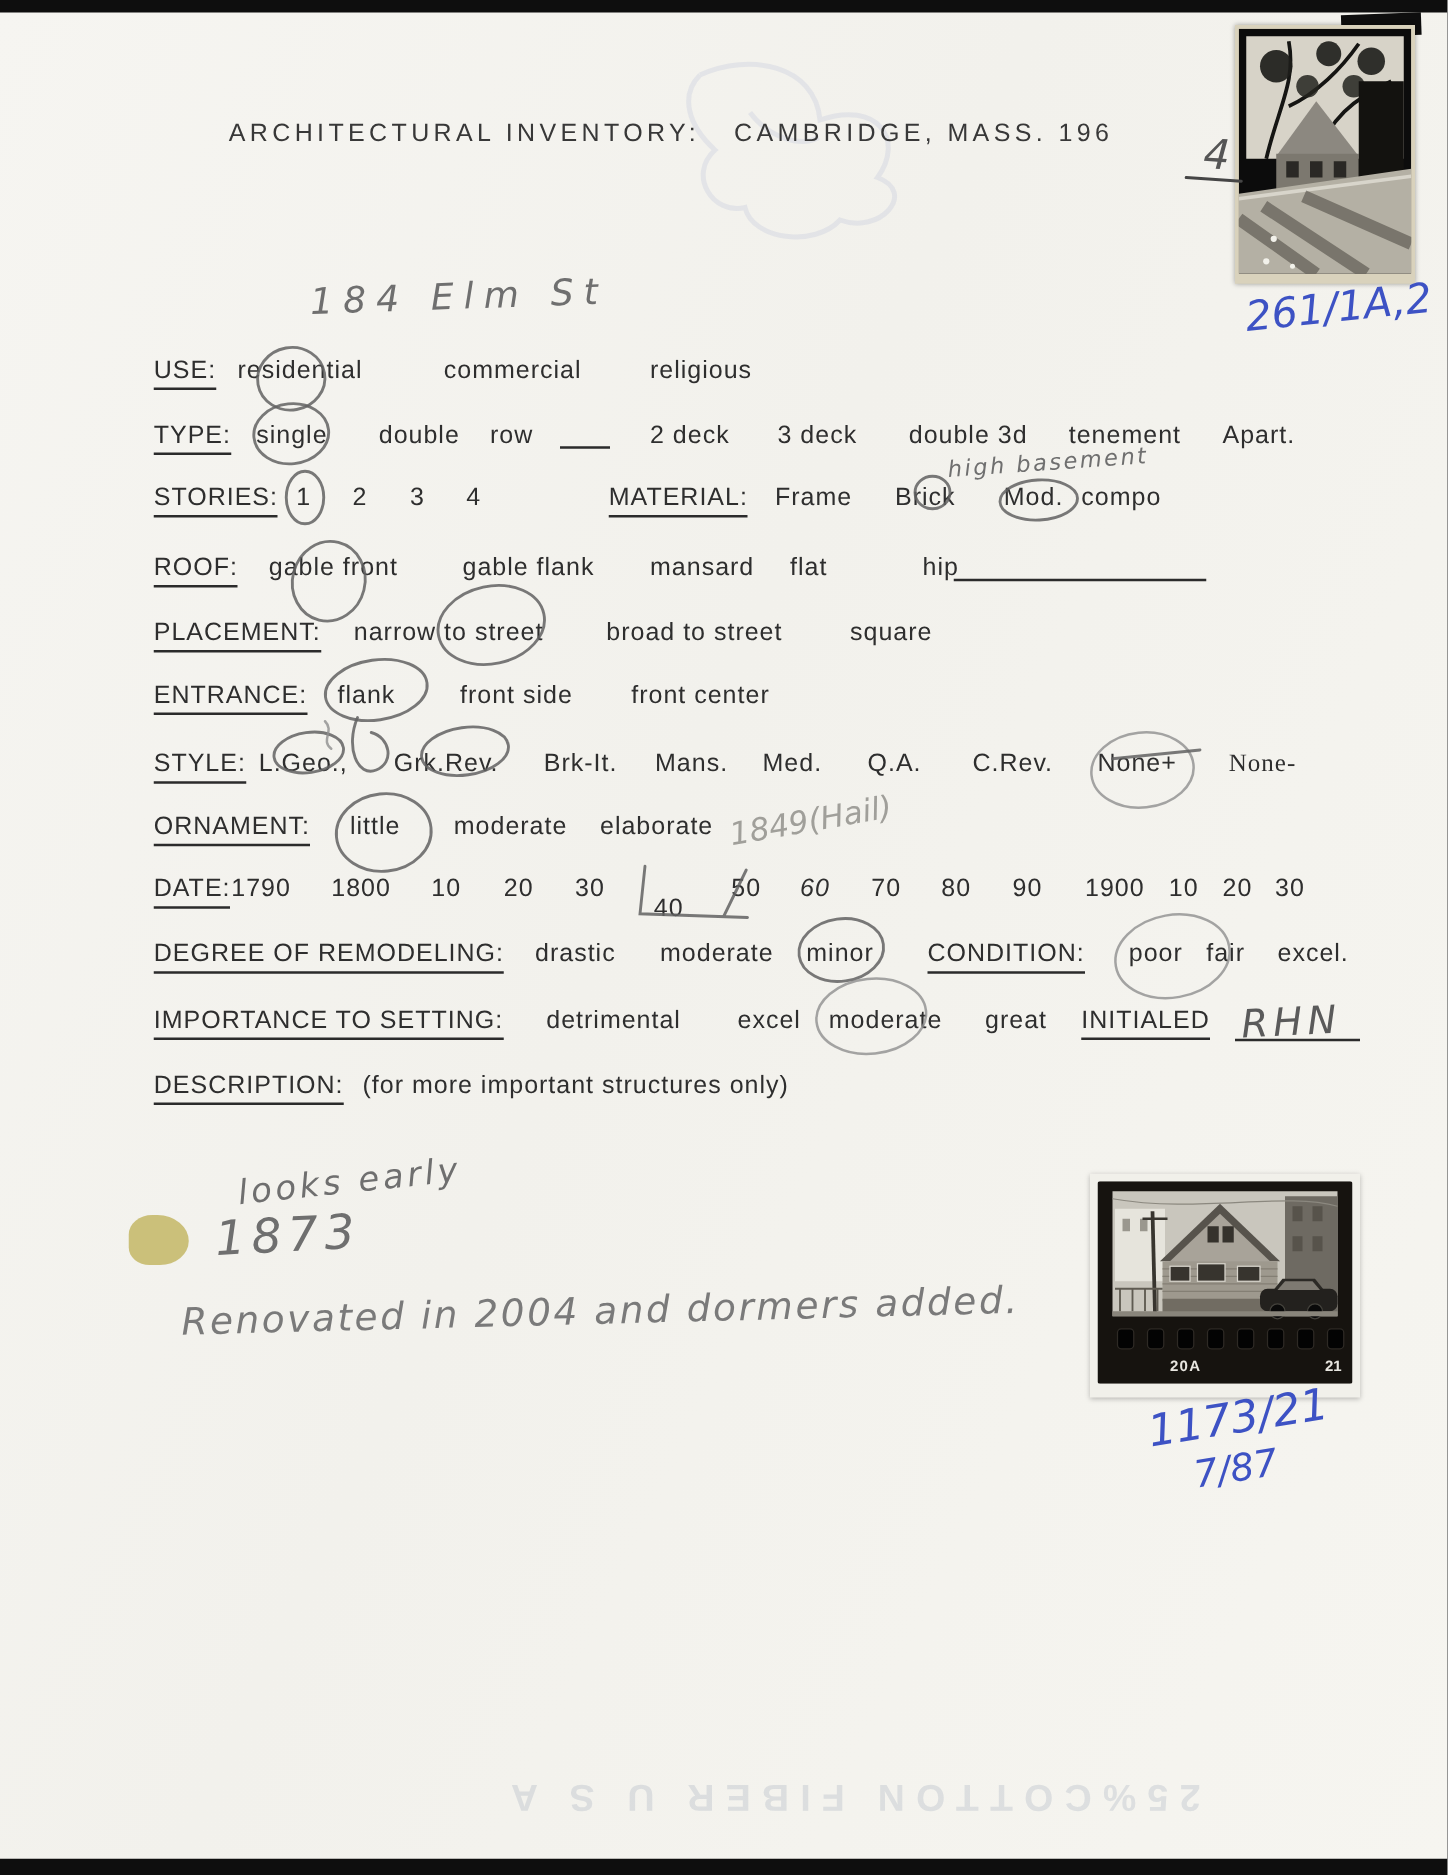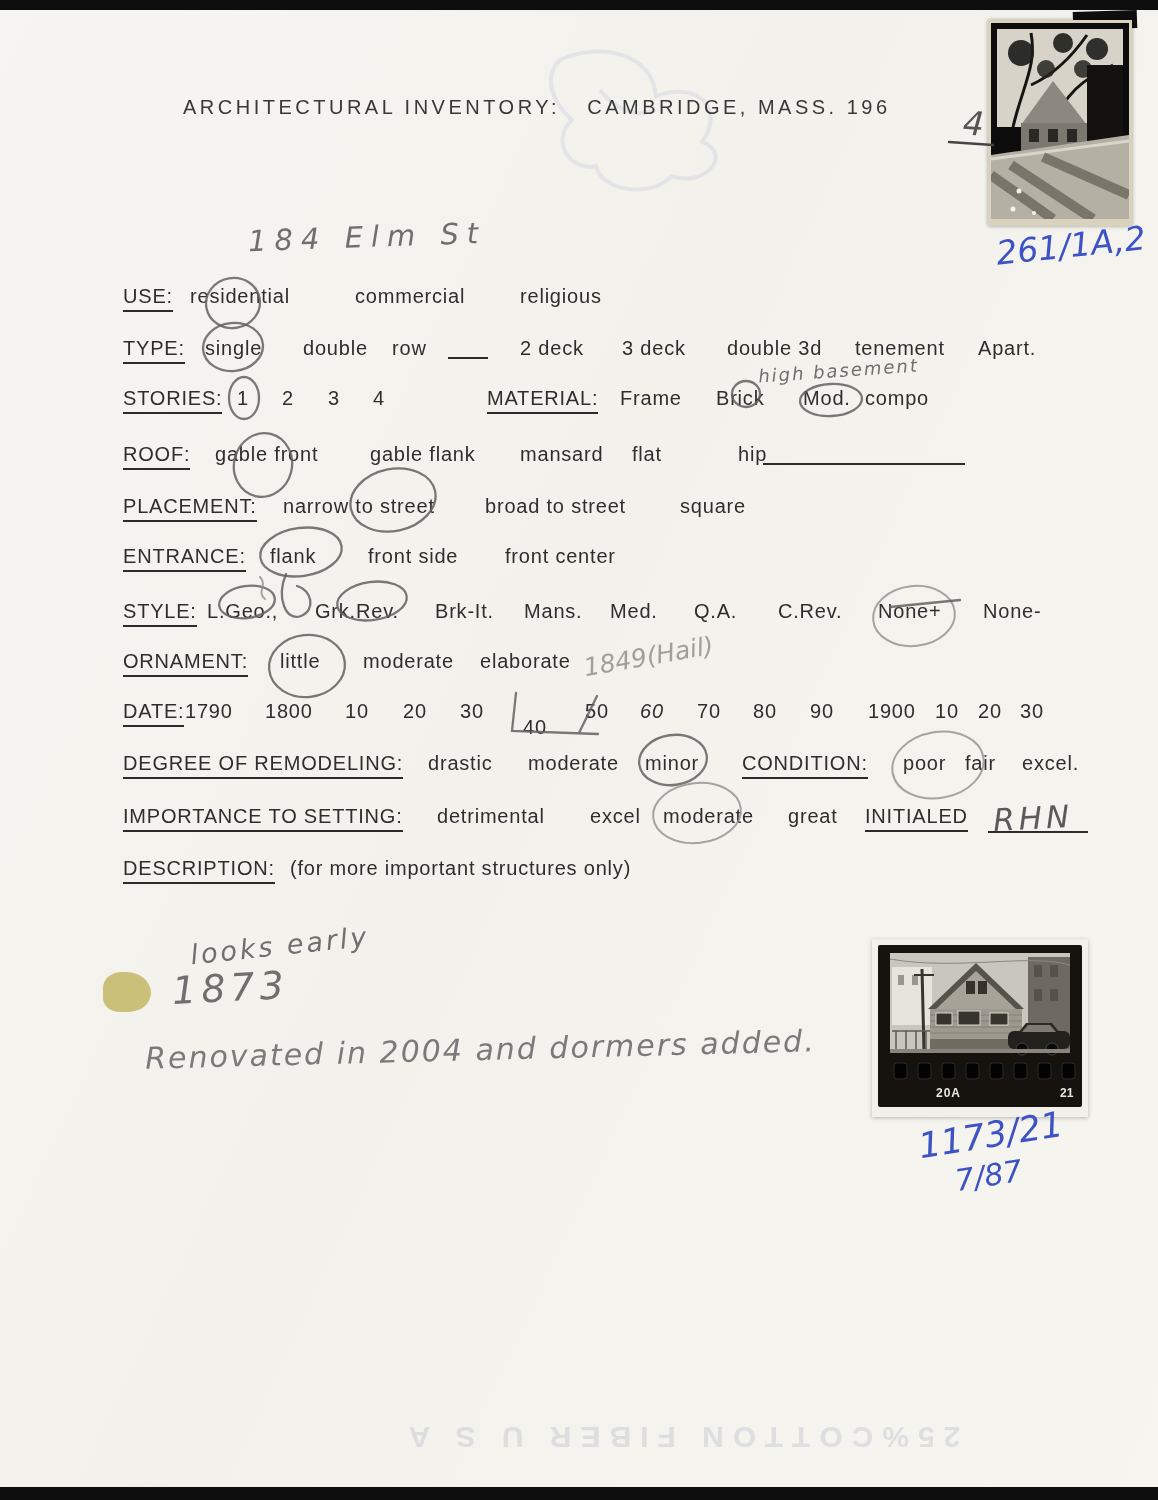--- a/index.html
+++ b/index.html
@@ -141,21 +141,21 @@
   <div class="row" style="top:600px;">
     <span class="lbl" style="left:123px;">STYLE:</span>
     <span style="left:207px;">L.Geo.,</span>
     <span style="left:315px;">Grk.Rev.</span>
     <span style="left:435px;">Brk-It.</span>
     <span style="left:524px;">Mans.</span>
     <span style="left:610px;">Med.</span>
     <span style="left:694px;">Q.A.</span>
     <span style="left:778px;">C.Rev.</span>
     <span style="left:878px;">None+</span>
-    <span style="left:983px;">None-</span>
+    <span style="left:983px;font-family:Liberation Serif, serif;">None-</span>
   </div>
 
   <div class="row" style="top:650px;">
     <span class="lbl" style="left:123px;">ORNAMENT:</span>
     <span style="left:280px;">little</span>
     <span style="left:363px;">moderate</span>
     <span style="left:480px;">elaborate</span>
   </div>
   <div class="hand pencil-light" style="left:583px;top:642px;font-size:25px;transform:rotate(-10deg);">1849(Hail)</div>
 

